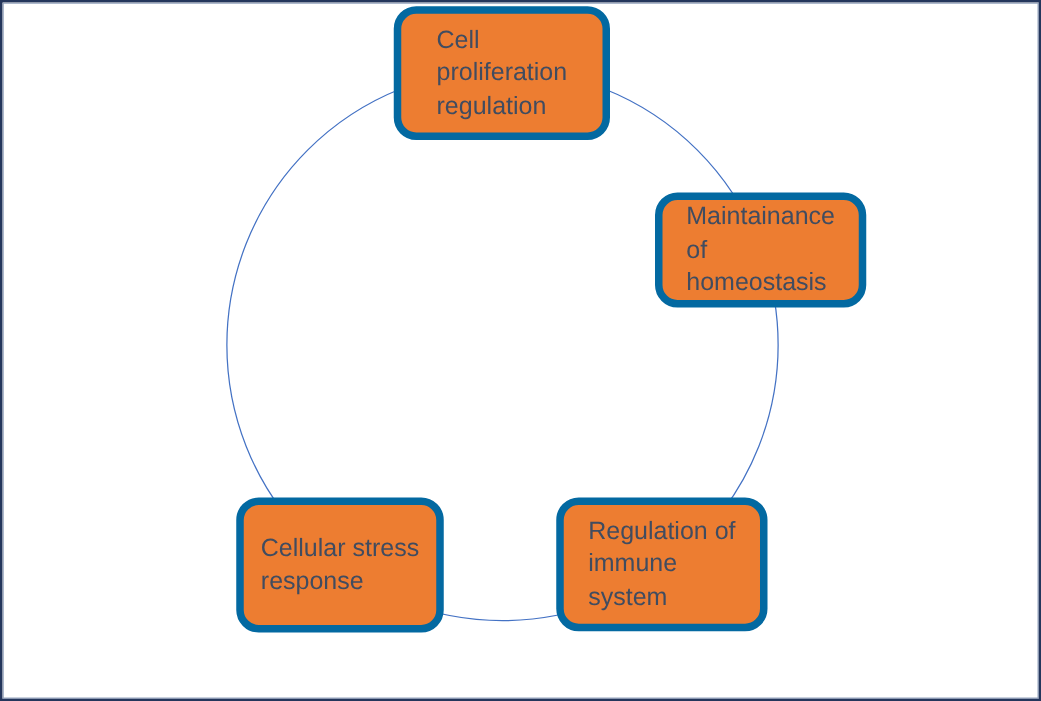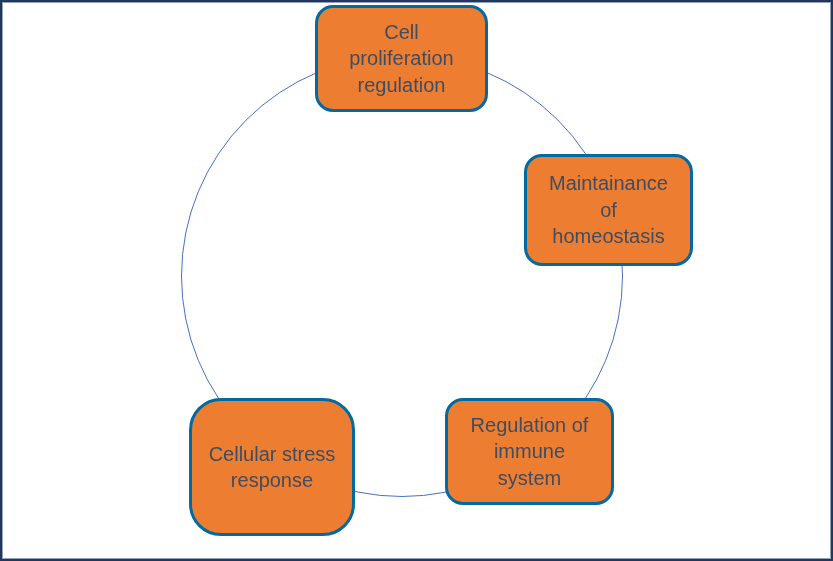--- a/index.html
+++ b/index.html
@@ -25,36 +25,35 @@
     width: 440px;
     height: 440px;
     border: 1.4px solid #4472c4;
     border-radius: 50%;
     z-index: 1;
   }
   .node {
     position: absolute;
     z-index: 2;
     background: #ed7d31;
-    border: 3px solid #0369a1;
+    border: 6px solid #0369a1;
     border-radius: 18px;
     display: flex;
     align-items: center;
     justify-content: center;
-    text-align: center;
     color: #404c60;
     font-size: 20px;
     line-height: 1.32;
     white-space: pre-line;
     box-sizing: border-box;
   }
   .node-top         { left: 313px; top: 3px;   width: 173px; height: 107px; }
-  .node-upper-right { left: 522px; top: 152px; width: 169px; height: 112px; border-radius: 18px; }
+  .node-upper-right { left: 522px; top: 152px; width: 169px; height: 92px; border-radius: 18px; }
   .node-lower-right { left: 443px; top: 396px; width: 169px; height: 107px; }
-  .node-lower-left  { left: 187px; top: 396px; width: 166px; height: 138px; border-radius: 32px; }
+  .node-lower-left  { left: 187px; top: 396px; width: 166px; height: 108px; }
   .node-upper-left  { left: 108px; top: 152px; width: 167px; height: 106px; }
 </style>
 </head>
 <body>
 
 <div class="canvas">
 
   <div class="cycle-circle"></div>
 
   <div class="node node-top">

